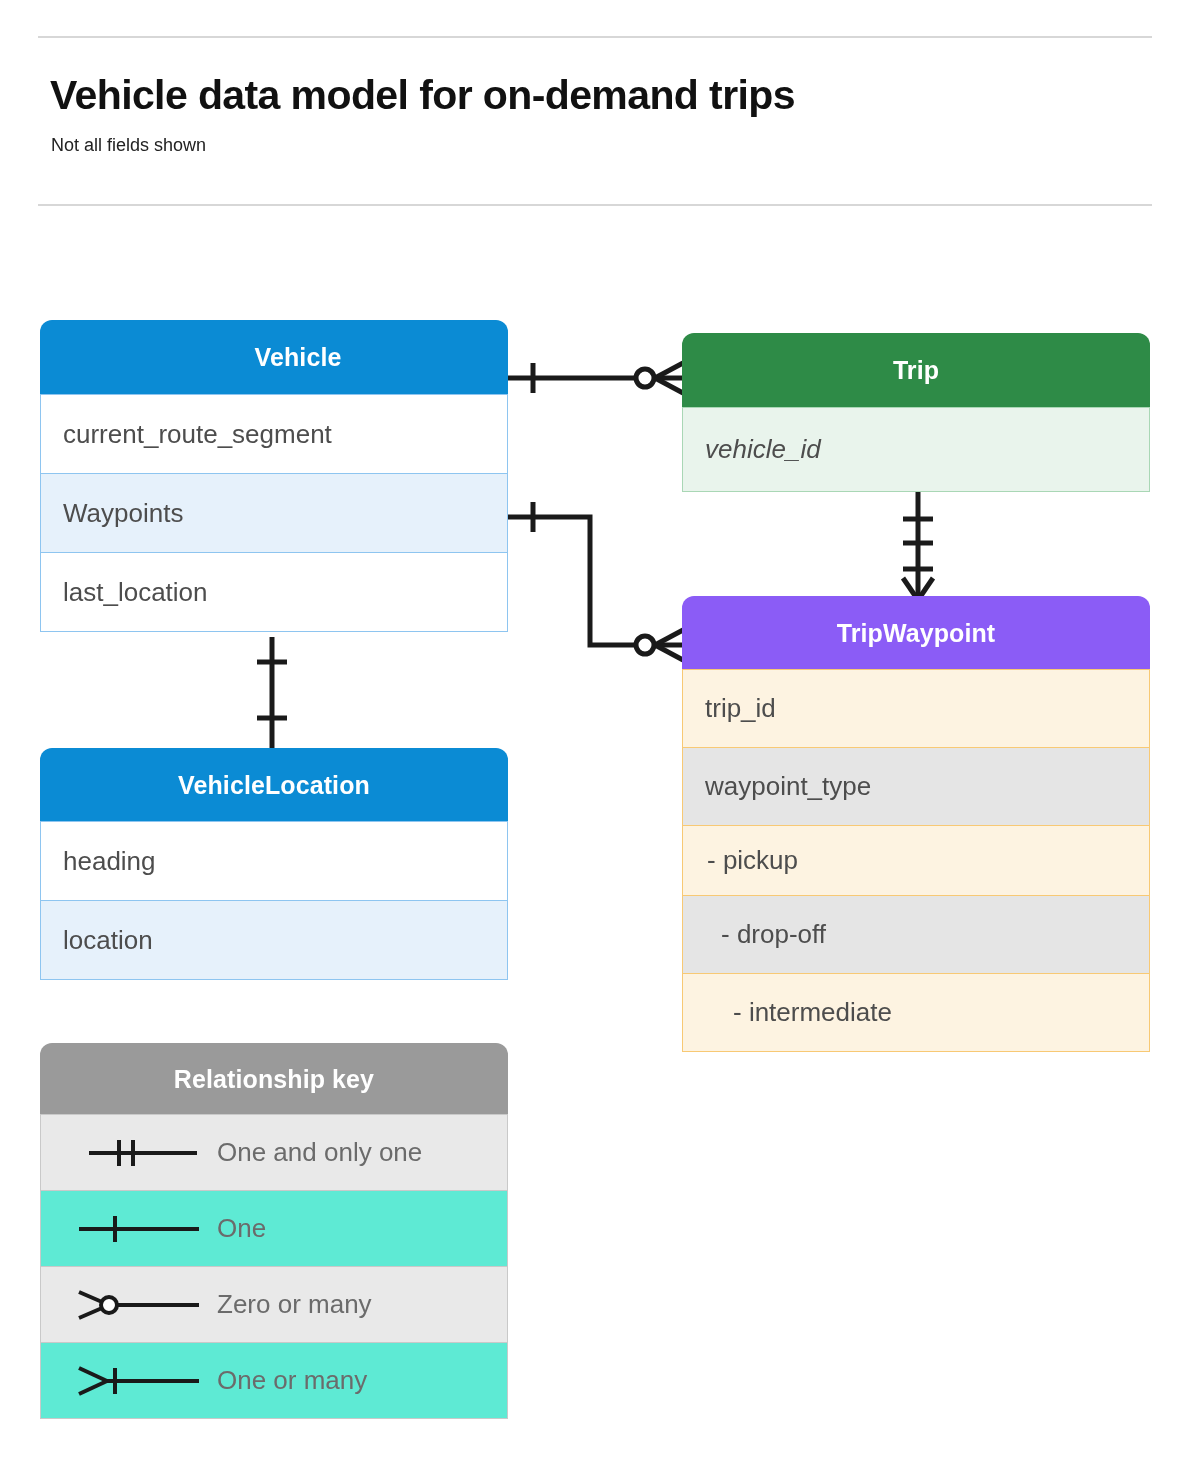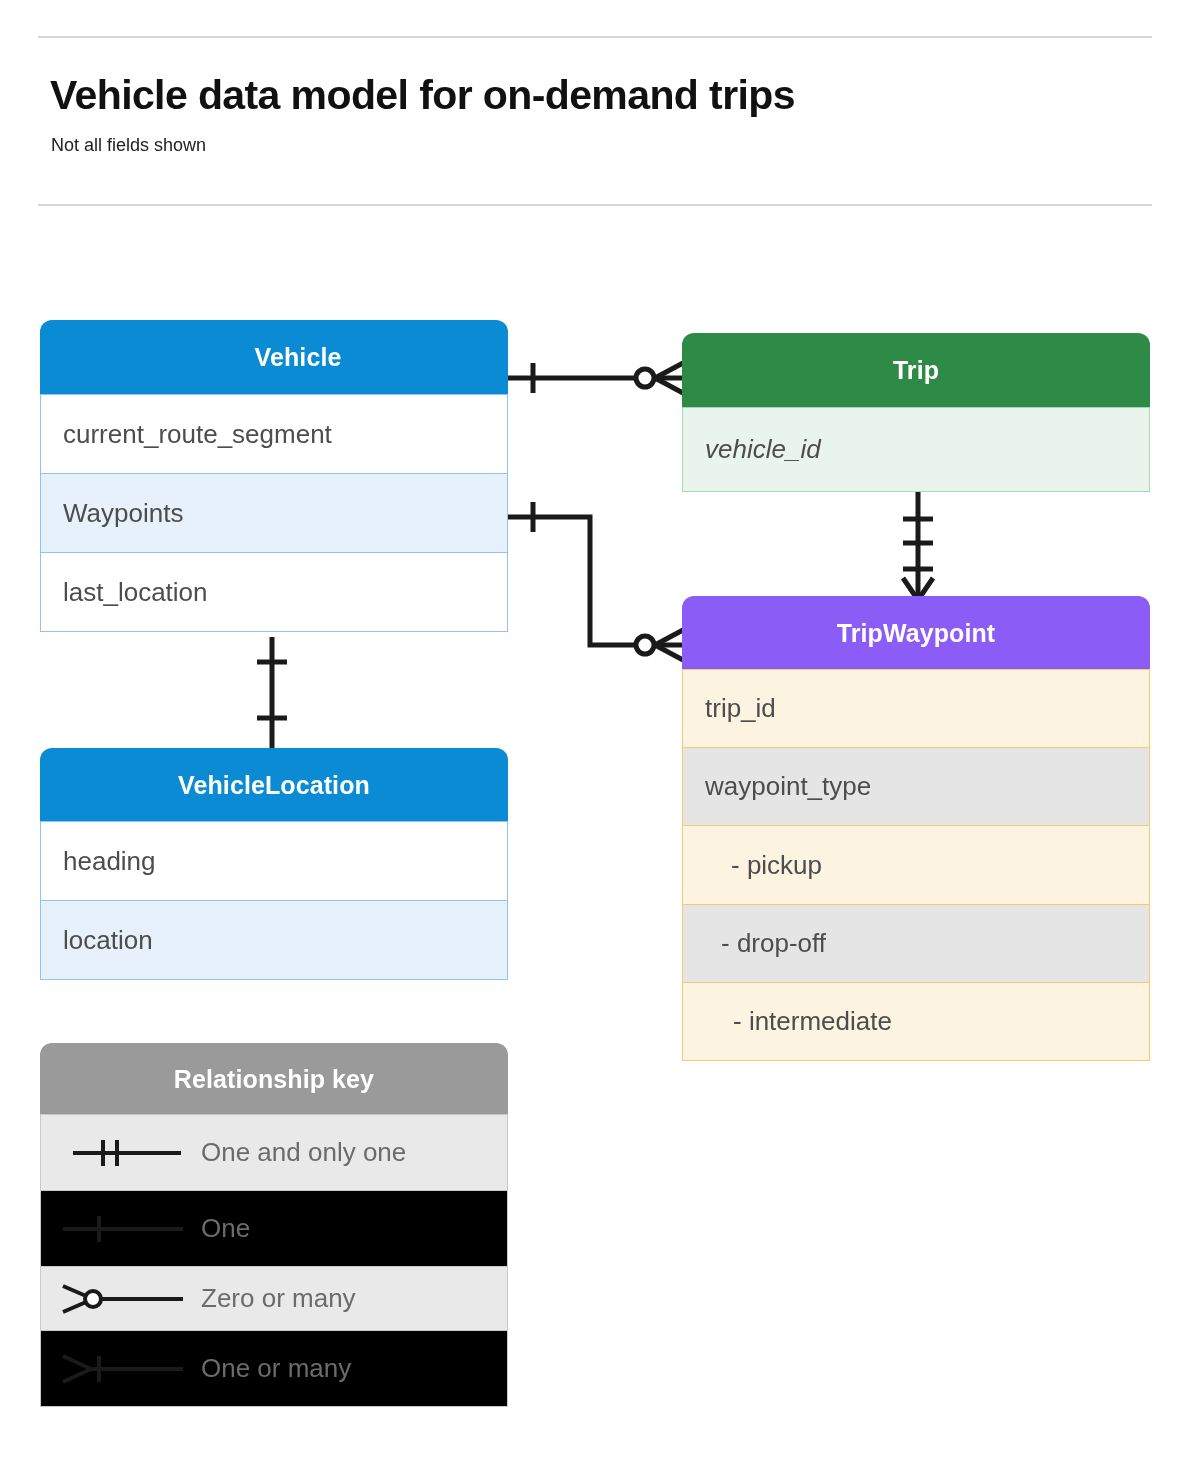--- a/index.html
+++ b/index.html
@@ -84,25 +84,25 @@
   .t-green .row { border-color: #a9d7b5; background: #ffffff; }
   .t-green .row.alt { background: #e9f4ec; }
 
   
   .t-orange .entity-header { background: #8b5cf6; }
   .t-orange .row { border-color: #f8c974; background: #e5e5e5; }
   .t-orange .row.alt { background: #fdf3e1; }
 
   
   .t-gray .entity-header { background: #9a9a9a; }
-  .t-gray .row { border-color: #c9c9c9; background: #000000; }
+  .t-gray .row { border-color: #c9c9c9; background: #5eead4; }
   .t-gray .row.alt { background: #e9e9e9; }
 
   .legend-row {
-    padding-left: 0;
+    padding-left: 16px;
     font-size: 26px;
     color: #6b6b6b;
   }
   .legend-sym {
     width: 160px;
     height: 100%;
     flex: 0 0 160px;
     display: flex;
     align-items: center;
     justify-content: center;
@@ -195,21 +195,21 @@
   <div class="entity-header" style="height:74px;">
     <span>TripWaypoint</span>
   </div>
   <div class="entity-body">
     <div class="row alt" style="height:79px;">
       <span>trip_id</span>
     </div>
     <div class="row" style="height:79px;">
       <span>waypoint_type</span>
     </div>
-    <div class="row alt" style="height:80px; padding-left:48px;">
+    <div class="row alt" style="height:71px; padding-left:24px;">
       <span>-  pickup</span>
     </div>
     <div class="row" style="height:79px; padding-left:38px;">
       <span>-  drop-off</span>
     </div>
     <div class="row alt" style="height:79px; padding-left:50px;">
       <span>-  intermediate</span>
     </div>
   </div>
 </div>
@@ -252,21 +252,21 @@
         <svg width="140" height="40" viewBox="0 0 140 40">
           <g stroke="#1a1a1a" stroke-width="4" fill="none">
             <line x1="12" y1="20" x2="132" y2="20"></line>
             <line x1="48" y1="7" x2="48" y2="33"></line>
           </g>
         </svg>
       </span>
       <span class="legend-label">One</span>
     </div>
 
-    <div class="row alt legend-row" style="height:65px;">
+    <div class="row alt legend-row" style="height:77px;">
       <span class="legend-sym">
         <svg width="140" height="40" viewBox="0 0 140 40">
           <g stroke="#1a1a1a" stroke-width="4" fill="none">
             <line x1="42" y1="20" x2="132" y2="20"></line>
             <line x1="42" y1="20" x2="12" y2="7"></line>
             <line x1="42" y1="20" x2="12" y2="33"></line>
             <circle cx="42" cy="20" r="8" fill="#ffffff"></circle>
           </g>
         </svg>
       </span>

